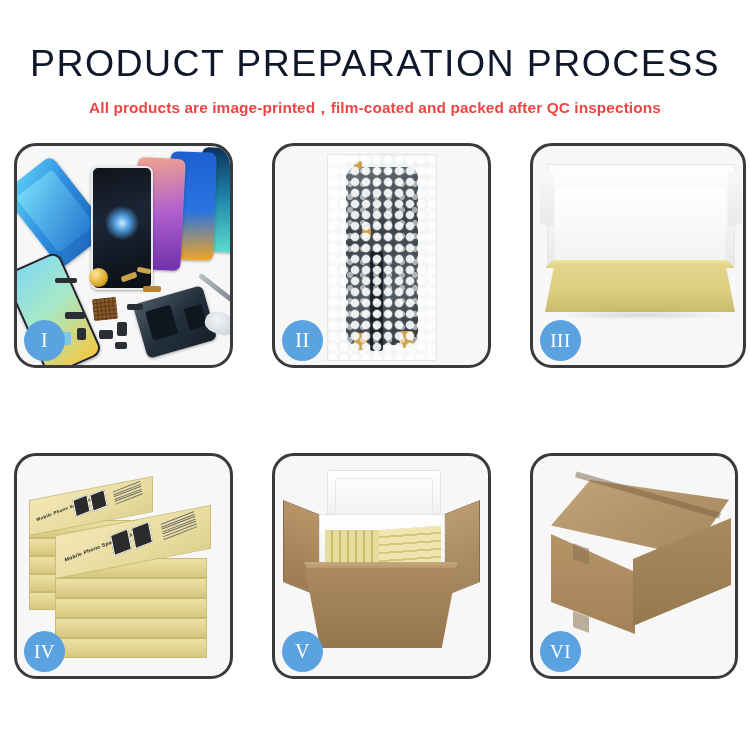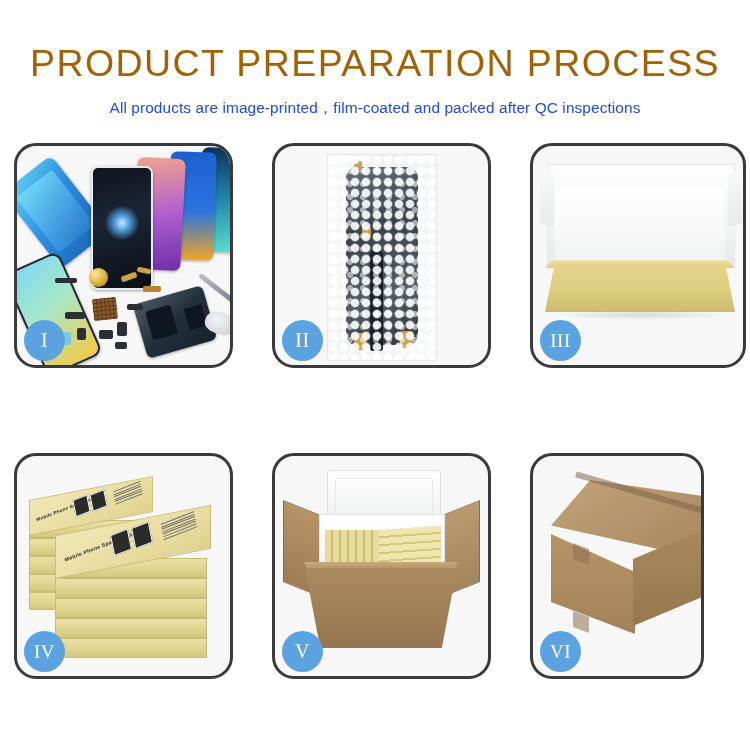--- a/index.html
+++ b/index.html
@@ -23,30 +23,30 @@
     position: absolute;
     top: 0; left: 0; right: 0;
     text-align: center;
   }
   .title {
     margin: 0;
     padding-top: 42px;
     font-size: 37.5px;
     letter-spacing: 1.4px;
     font-weight: 500;
-    color: #a16207;
+    color: #0f172a;
     font-family: "Liberation Sans", sans-serif;
     white-space: nowrap;
   }
   .subtitle {
     margin: 0;
     padding-top: 13px;
     font-size: 15.4px;
-    color: #1d4ed8;
-    font-weight: 400;
+    color: #ef4444;
+    font-weight: 700;
     letter-spacing: 0.1px;
     white-space: nowrap;
   }
 
   .grid {
     position: absolute;
     top: 143px;
     left: 14px;
     width: 732px;
     height: 536px;
@@ -62,21 +62,21 @@
   .panel .stage {
     position: absolute;
     inset: 0;
     overflow: hidden;
   }
   .p1 { left: 0px;   top: 0px;   width: 219px; height: 225px; }
   .p2 { left: 258px; top: 0px;   width: 219px; height: 225px; text-align: center; }
   .p3 { left: 516px; top: 0px;   width: 216px; height: 225px; }
   .p4 { left: 0px;   top: 310px; width: 219px; height: 226px; }
   .p5 { left: 258px; top: 310px; width: 219px; height: 226px; }
-  .p6 { left: 516px; top: 310px; width: 174px; height: 226px; }
+  .p6 { left: 516px; top: 310px; width: 208px; height: 226px; }
 
   .badge {
     position: absolute;
     left: 7px;
     bottom: 4px;
     width: 41px;
     height: 41px;
     border-radius: 50%;
     background: #5ba3e0;
     color: #ffffff;

